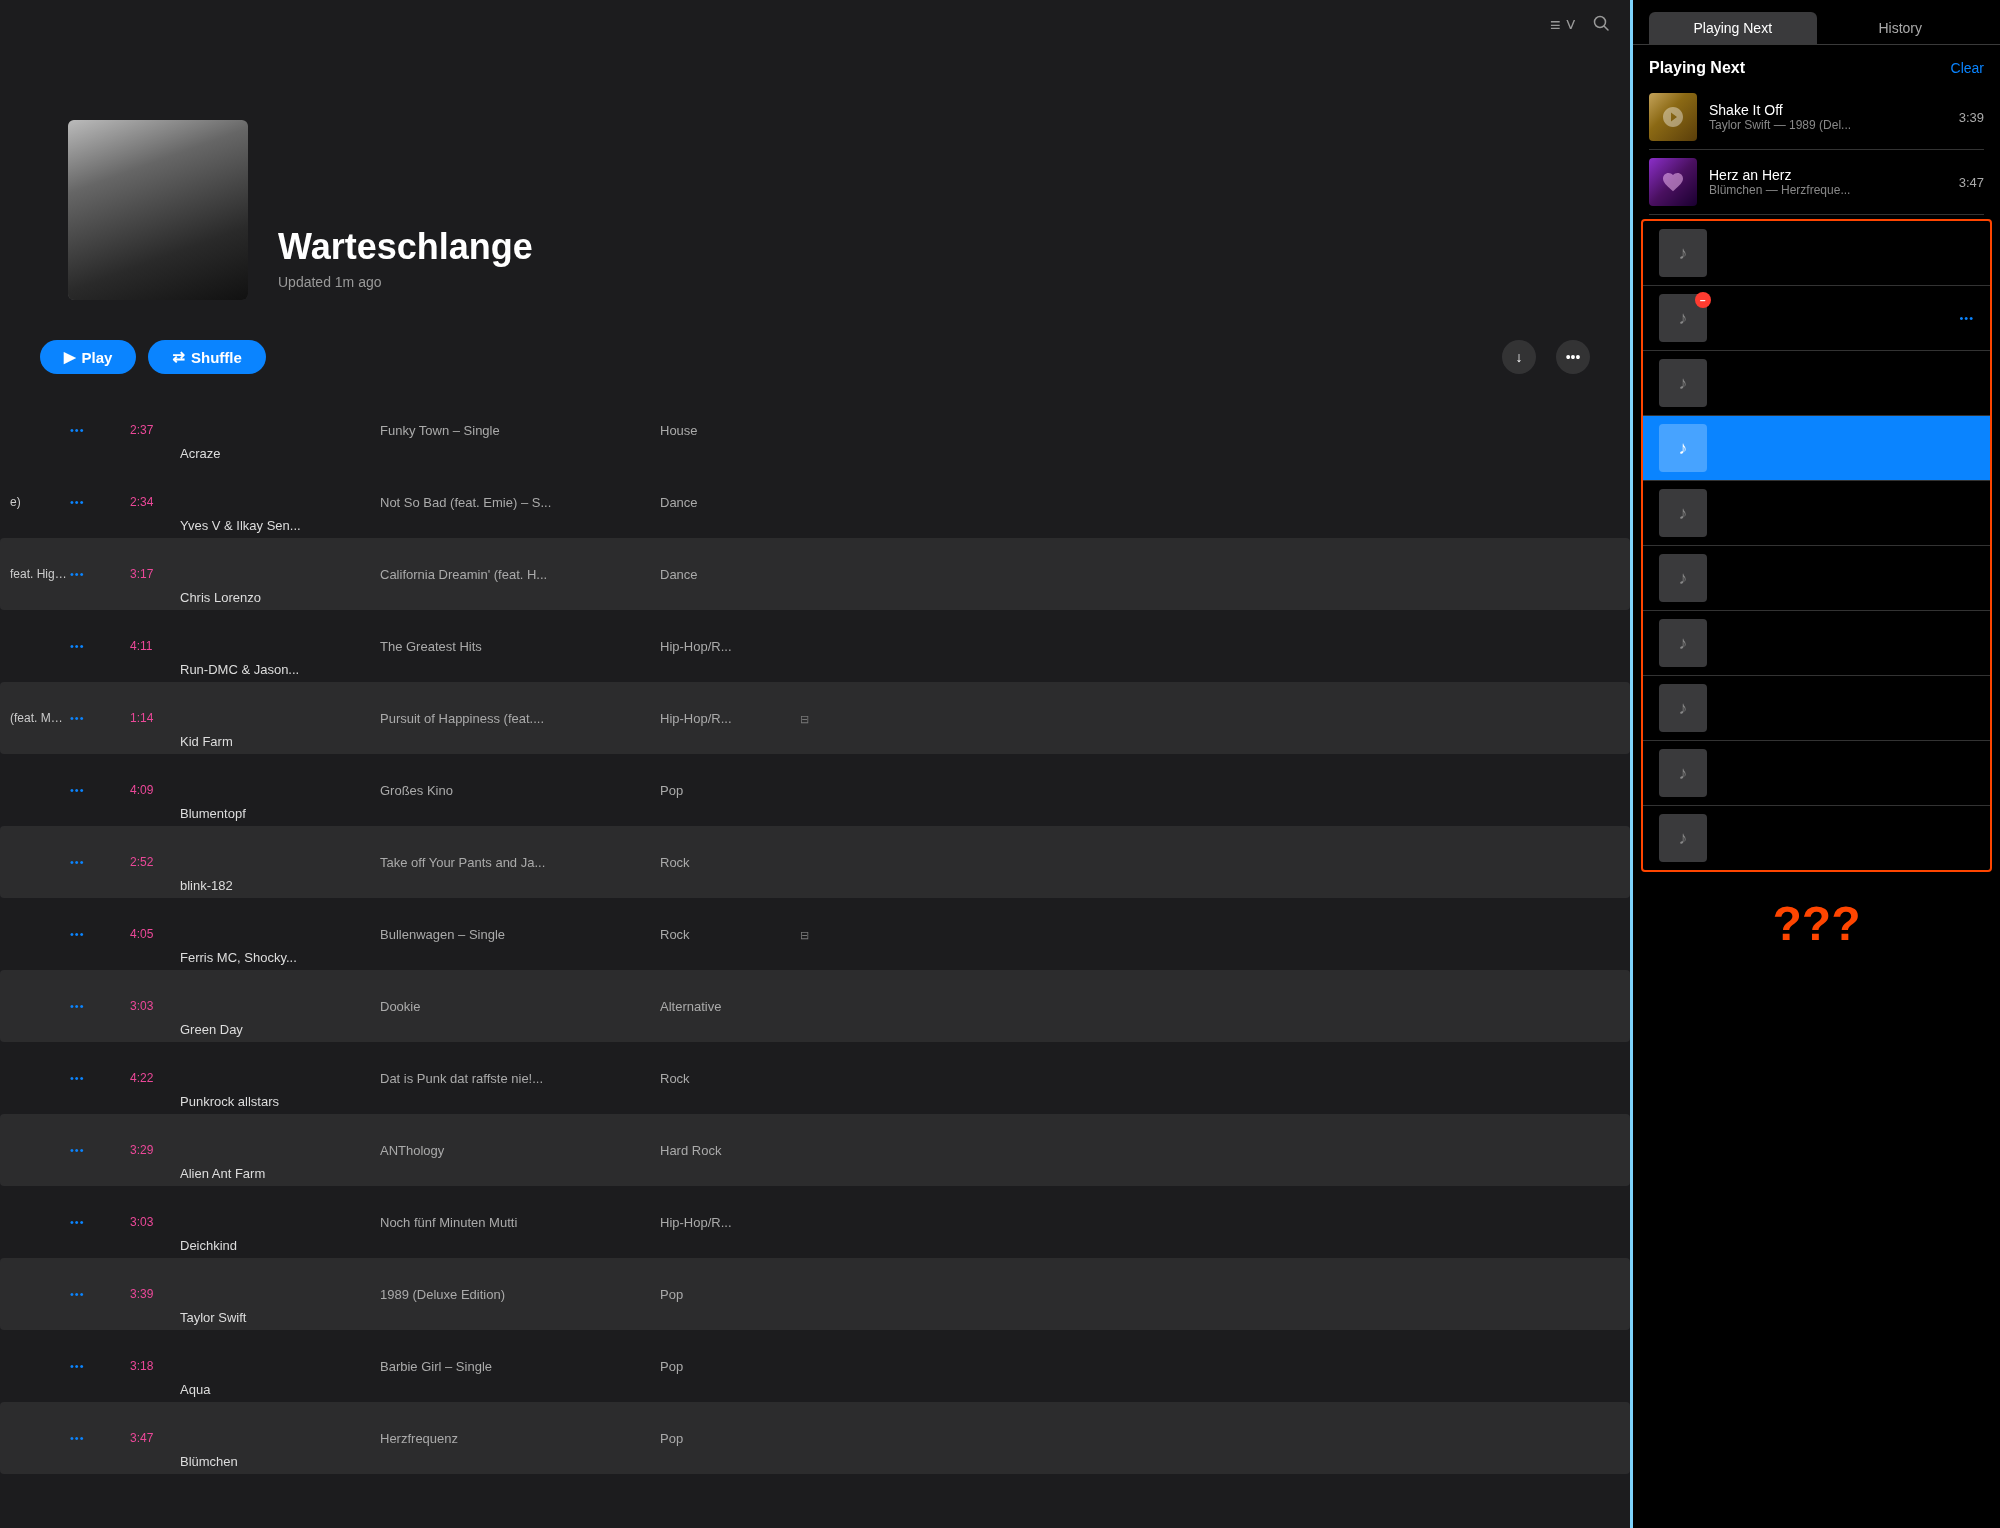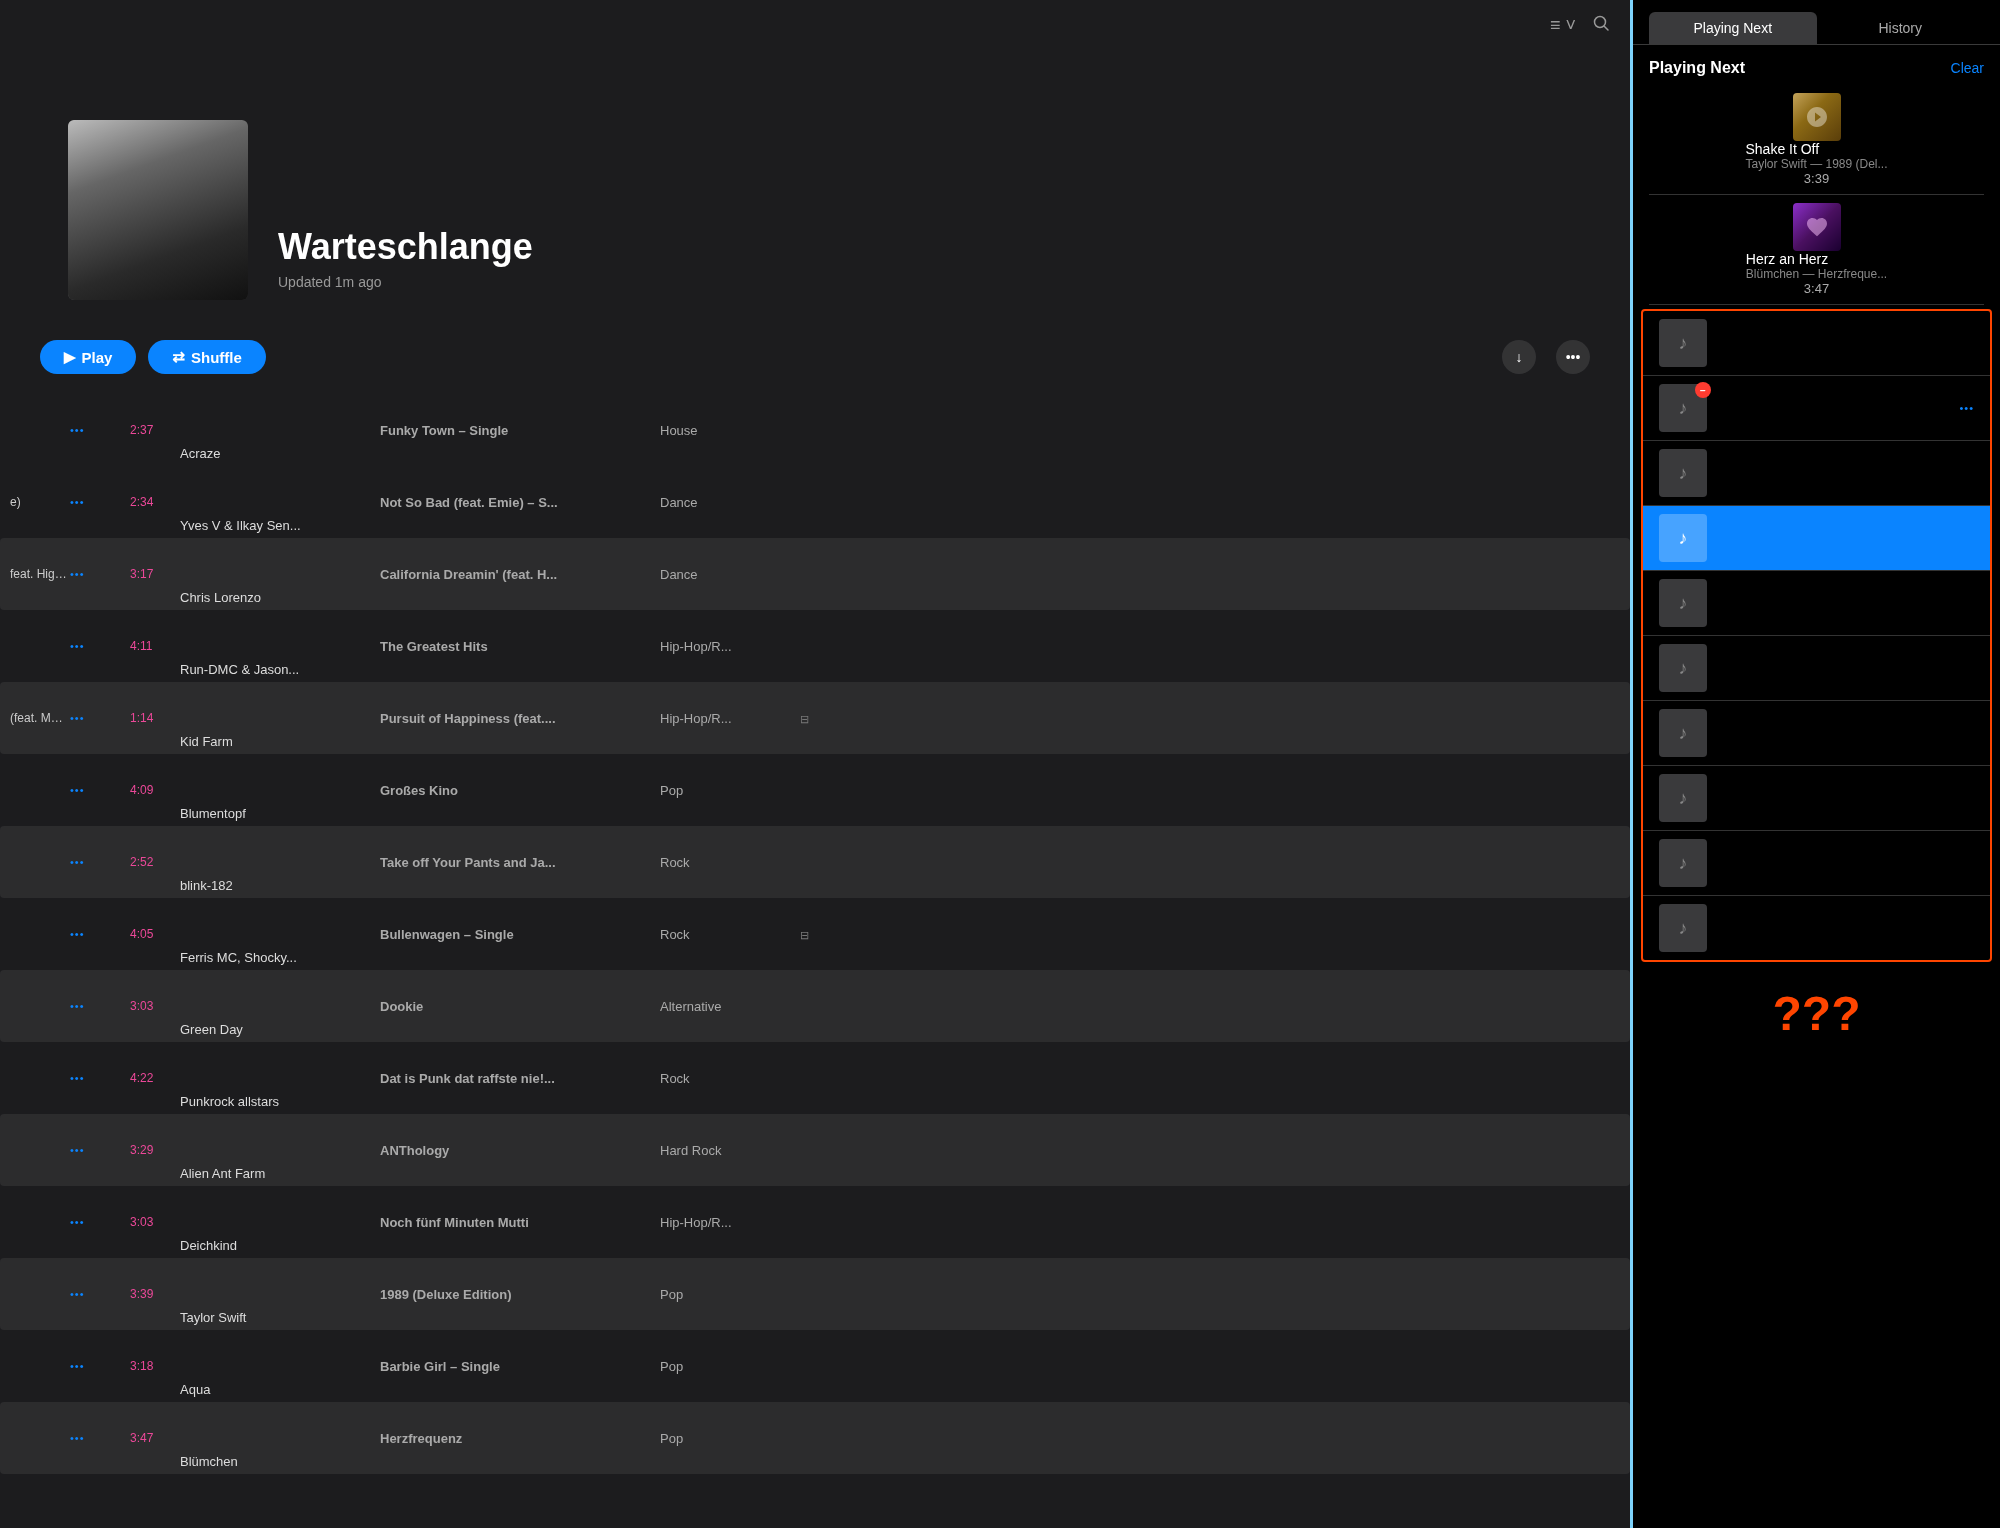--- a/index.html
+++ b/index.html
@@ -179,21 +179,20 @@
       white-space: nowrap;
       overflow: hidden;
       text-overflow: ellipsis;
       margin-top: 47px;
     }
     .track-col-album {
       color: #aaa;
       white-space: nowrap;
       overflow: hidden;
       text-overflow: ellipsis;
-      font-weight: bold;
     }
     .track-col-genre {
       color: #aaa;
     }
     .track-col-plays {
       color: #888;
       text-align: right;
     }
     .track-name-col {
       white-space: nowrap;
@@ -268,22 +267,22 @@
       flex: 1;
       overflow-y: auto;
       padding: 0 0 20px 0;
     }
 
     
     .queue-item-featured {
       display: flex;
       align-items: center;
       padding: 8px 16px;
-      cursor: pointer;
-      flex-direction: column;
+      gap: 12px;
+      cursor: pointer;
     }
     .queue-art {
       width: 48px;
       height: 48px;
       border-radius: 4px;
       flex-shrink: 0;
       overflow: hidden;
     }
     .queue-art-shake {
       width: 100%;

